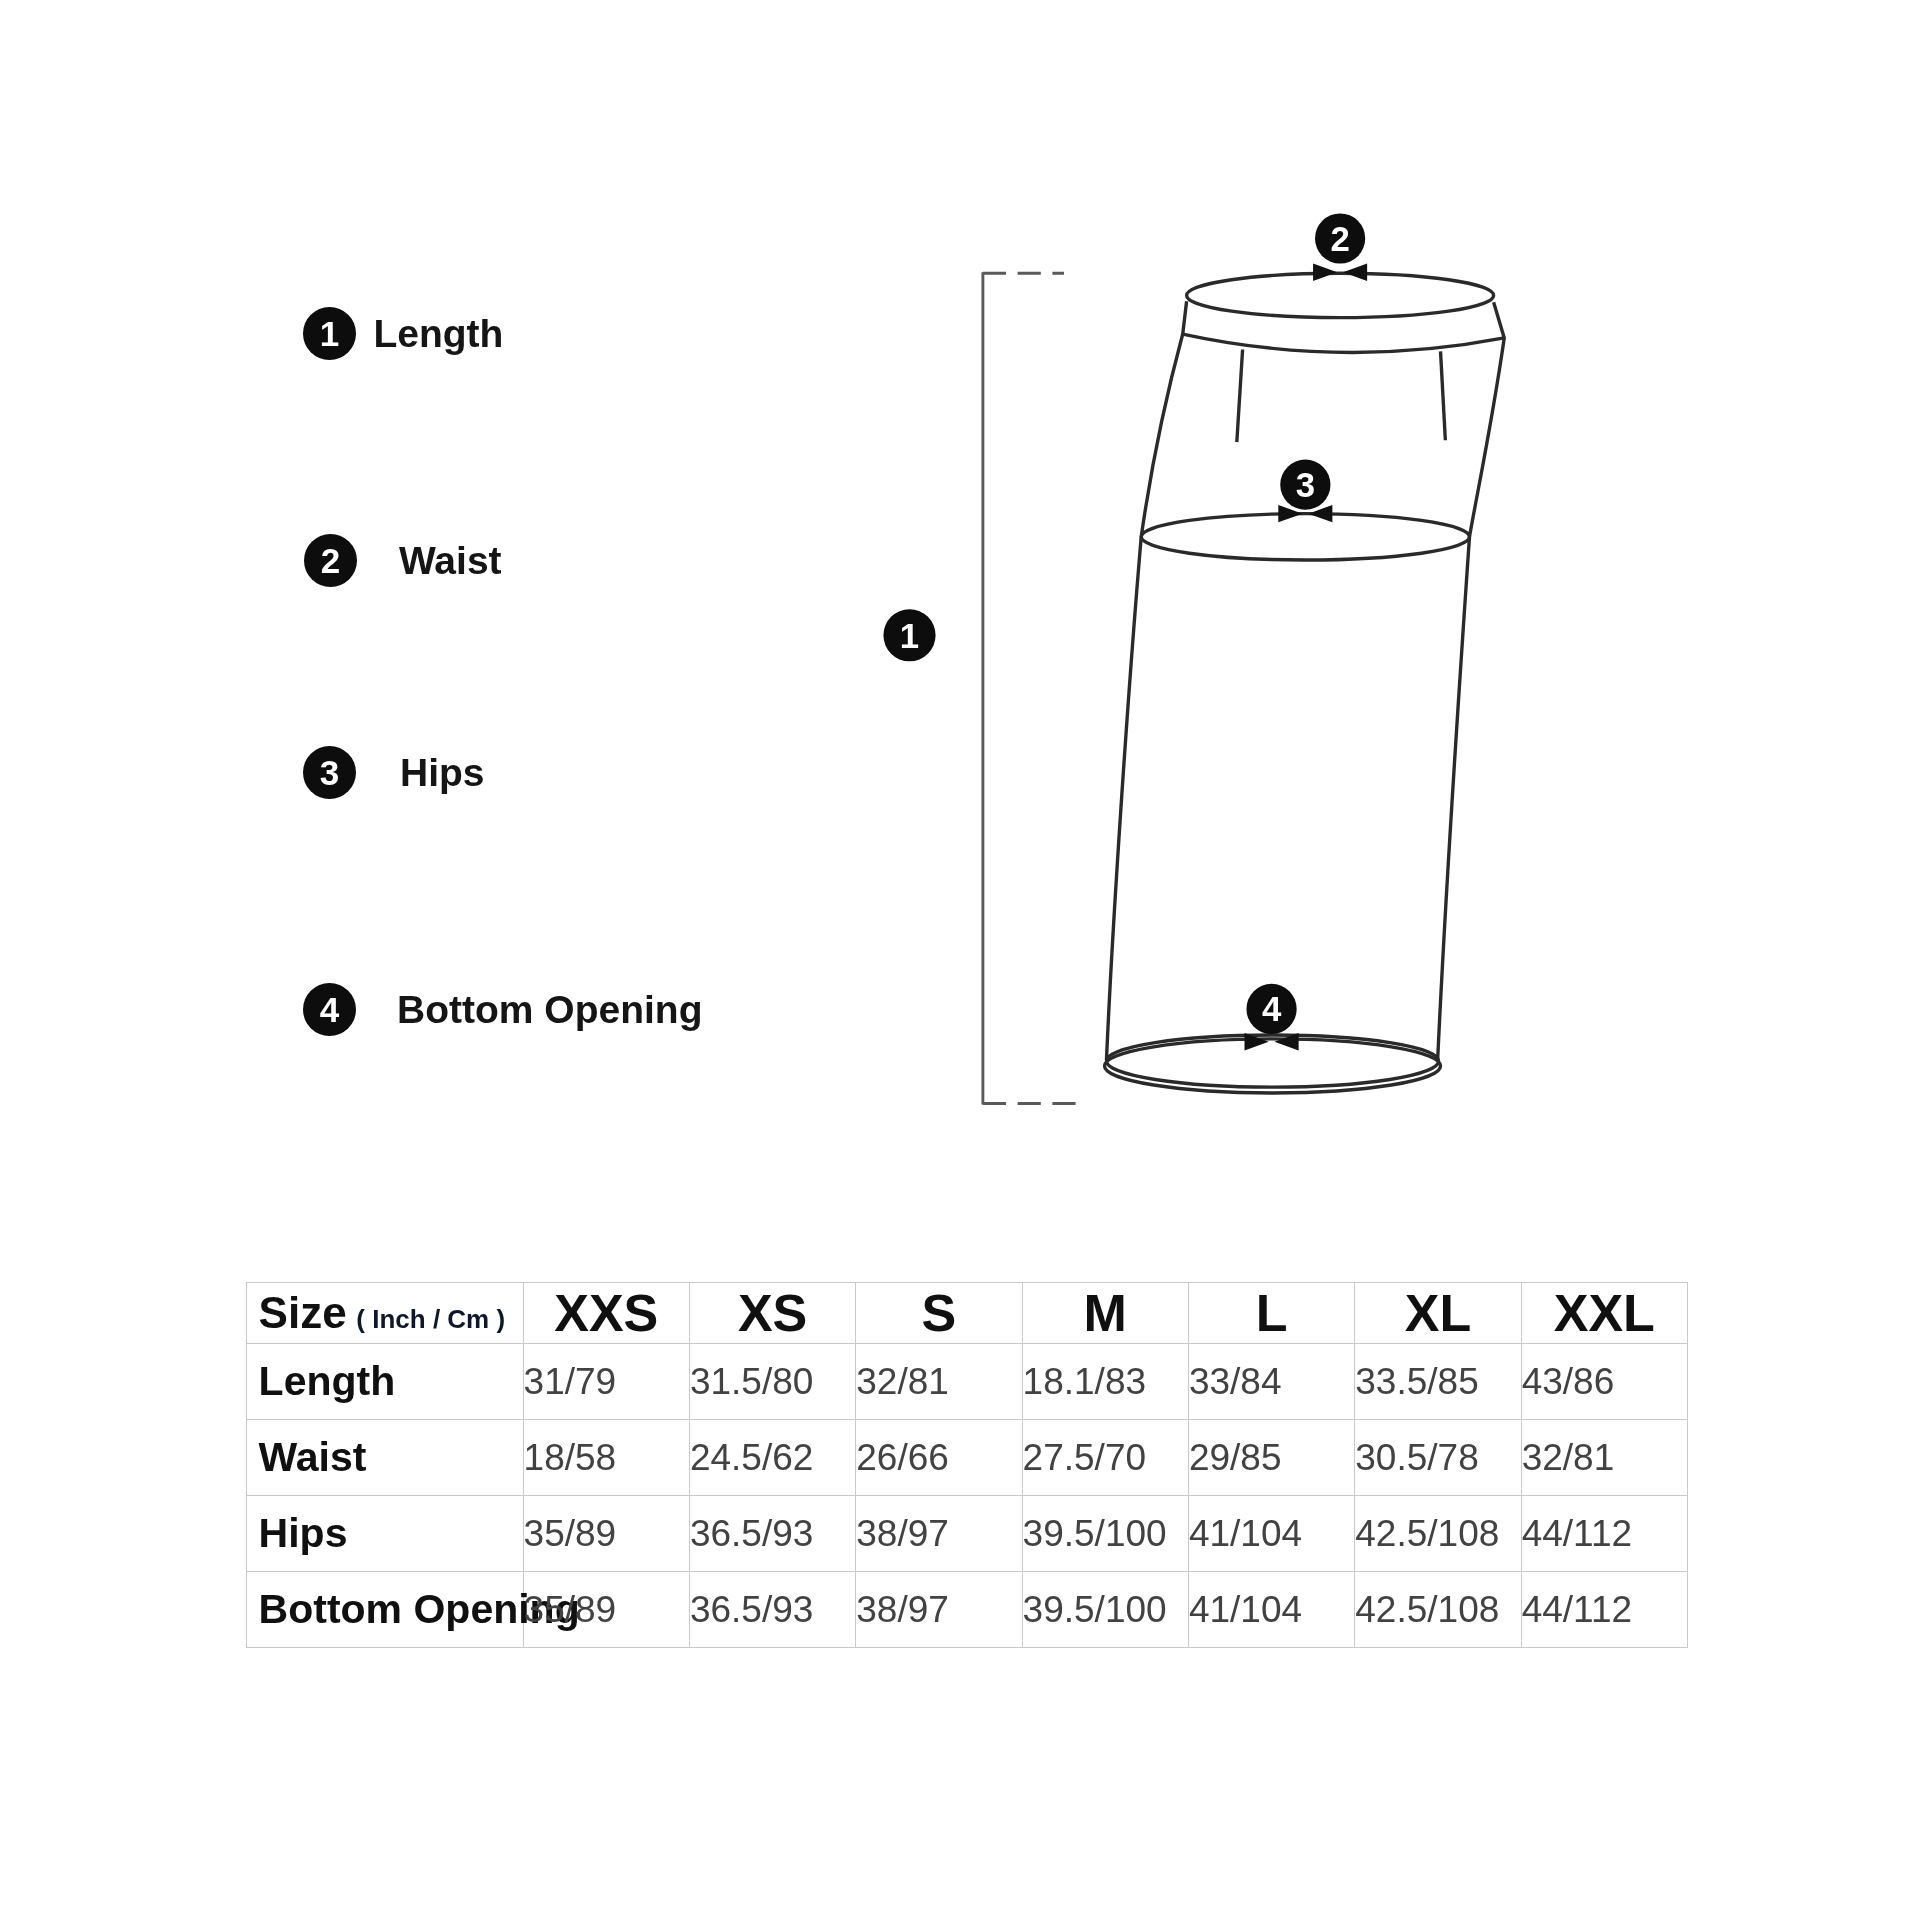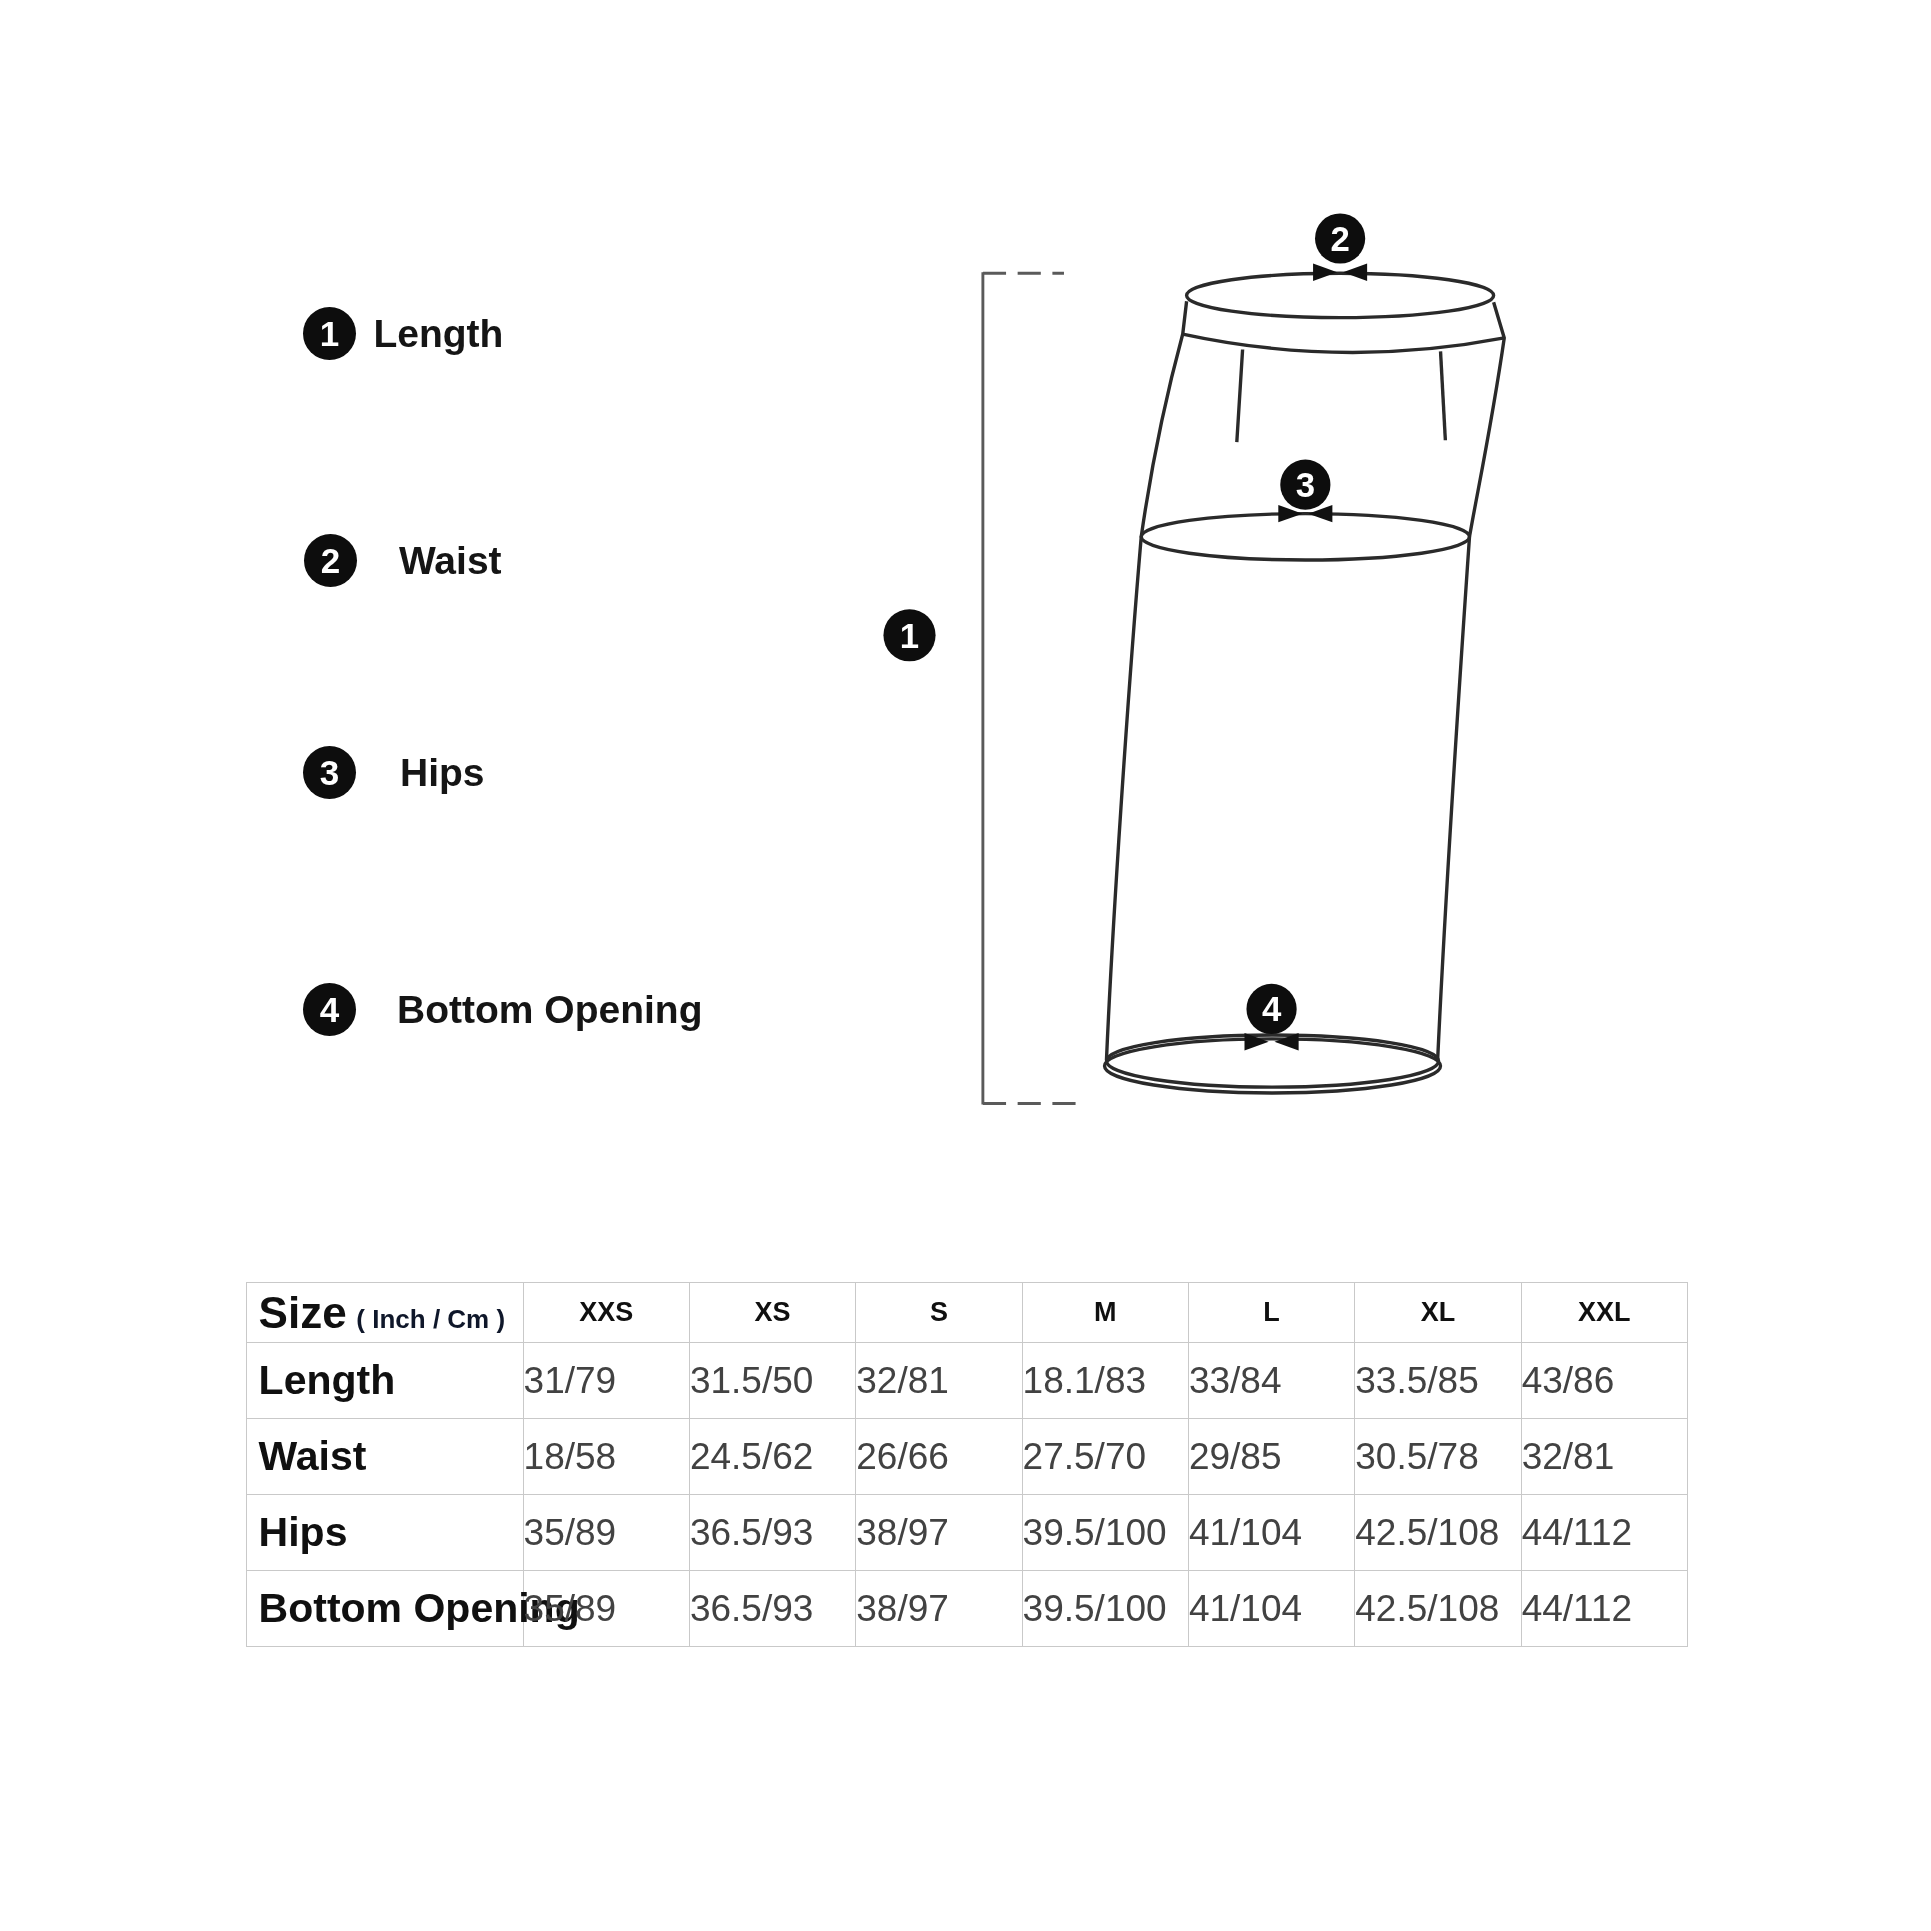--- a/index.html
+++ b/index.html
@@ -35,21 +35,21 @@
   }
   table.size-table td, table.size-table th {
     border: 1.9px solid #c9c9c9; vertical-align: middle; padding: 0;
   }
   tr.hdr { height: 60px; }
   tr.datarow { height: 76px; }
   .size-cell { padding-left: 11.6px !important; }
   .size-cell .wrap { display: flex; align-items: baseline; gap: 9.7px; }
   .size-word { font-size: 44px; font-weight: 700; color: #101010; }
   .unit-word { font-size: 26px; font-weight: 700; color: #0f172a; }
-  th.colhead { font-size: 27px; font-weight: 700; color: #101010; text-align: center; }
+  th.colhead { font-size: 52px; font-weight: 700; color: #101010; text-align: center; }
   td.rowlabel { font-size: 41px; font-weight: 700; color: #101010; text-align: left; padding-left: 11.6px !important; white-space: nowrap; }
   td.val { font-size: 37px; font-weight: 400; color: #424242; text-align: left; white-space: nowrap; }
 </style>
 </head>
 <body>
 
 <div class="page">
 
 
   <div>
@@ -141,21 +141,21 @@
         <th class="colhead">XS</th>
         <th class="colhead">S</th>
         <th class="colhead">M</th>
         <th class="colhead">L</th>
         <th class="colhead">XL</th>
         <th class="colhead">XXL</th>
       </tr>
       <tr class="datarow">
         <td class="rowlabel">Length</td>
         <td class="val">31/79</td>
-        <td class="val">31.5/50</td>
+        <td class="val">31.5/80</td>
         <td class="val">32/81</td>
         <td class="val">18.1/83</td>
         <td class="val">33/84</td>
         <td class="val">33.5/85</td>
         <td class="val">43/86</td>
       </tr>
       <tr class="datarow">
         <td class="rowlabel">Waist</td>
         <td class="val">18/58</td>
         <td class="val">24.5/62</td>

